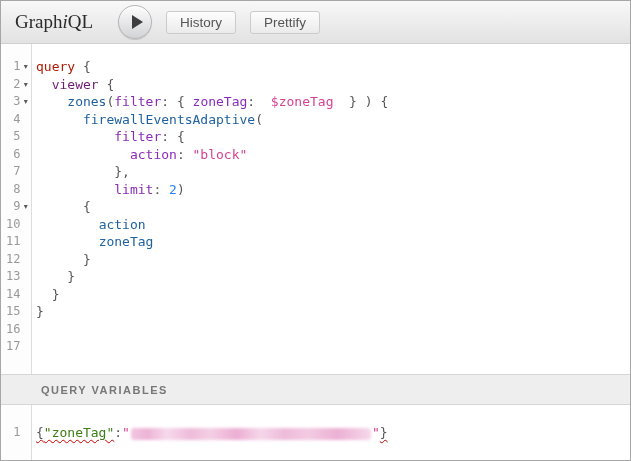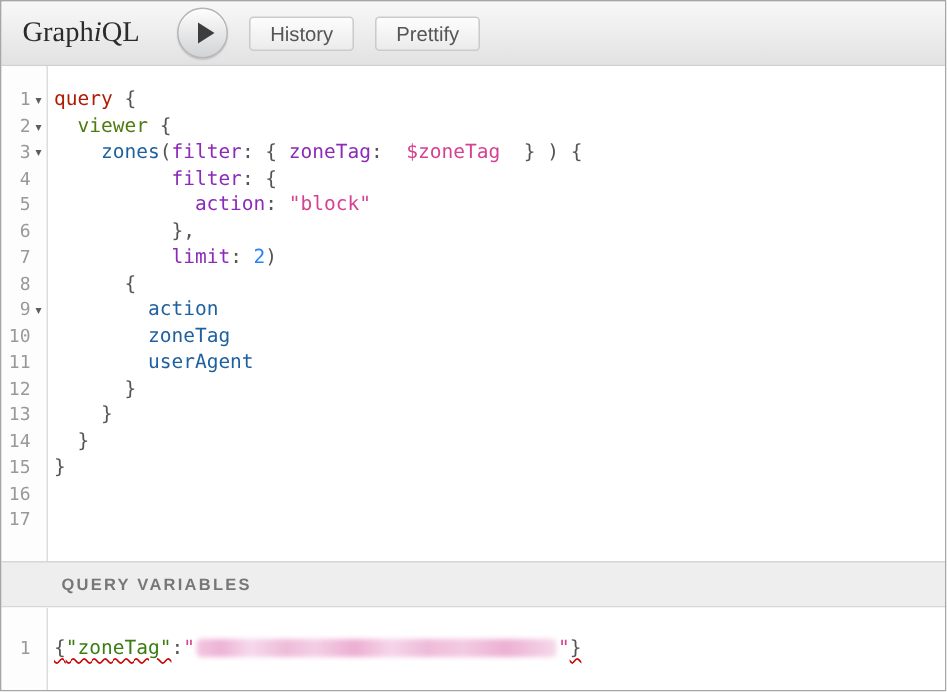--- a/index.html
+++ b/index.html
@@ -171,30 +171,30 @@
           <span class="lnum">16</span>
           <span class="fold"></span>
         </div>
         <div class="gutter-line">
           <span class="lnum">17</span>
           <span class="fold"></span>
         </div>
       </div>
     <div class="code" id="q-code">
         <div class="code-line"><span class="tk-kw" style="color: rgb(177, 26, 4);">query</span><span class="tk-p" style="color: rgb(85, 85, 85);"> {</span></div>
-        <div class="code-line"><span class="tk-p" style="color: rgb(85, 85, 85);">  </span><span class="tk-fld" style="color: #4d7c0f;">viewer</span><span class="tk-p" style="color: rgb(85, 85, 85);"> {</span></div>
+        <div class="code-line"><span class="tk-p" style="color: rgb(85, 85, 85);">  </span><span class="tk-fld" style="color: #701a75;">viewer</span><span class="tk-p" style="color: rgb(85, 85, 85);"> {</span></div>
         <div class="code-line"><span class="tk-p" style="color: rgb(85, 85, 85);">    </span><span class="tk-fld" style="color: rgb(31, 97, 160);">zones</span><span class="tk-p" style="color: rgb(85, 85, 85);">(</span><span class="tk-attr" style="color: rgb(139, 43, 185);">filter</span><span class="tk-p" style="color: rgb(85, 85, 85);">: { </span><span class="tk-attr" style="color: rgb(139, 43, 185);">zoneTag</span><span class="tk-p" style="color: rgb(85, 85, 85);">:  </span><span class="tk-var" style="color: rgb(214, 66, 146);">$zoneTag</span><span class="tk-p" style="color: rgb(85, 85, 85);">  } ) {</span></div>
+        <div class="code-line"><span class="tk-p" style="color: rgb(85, 85, 85);">      </span><span class="tk-fld" style="color: rgb(31, 97, 160);">firewallEventsAdaptive</span><span class="tk-p" style="color: rgb(85, 85, 85);">(</span></div>
         <div class="code-line"><span class="tk-p" style="color: rgb(85, 85, 85);">          </span><span class="tk-attr" style="color: rgb(139, 43, 185);">filter</span><span class="tk-p" style="color: rgb(85, 85, 85);">: {</span></div>
         <div class="code-line"><span class="tk-p" style="color: rgb(85, 85, 85);">            </span><span class="tk-attr" style="color: rgb(139, 43, 185);">action</span><span class="tk-p" style="color: rgb(85, 85, 85);">: </span><span class="tk-str" style="color: rgb(214, 66, 146);">"block"</span></div>
         <div class="code-line"><span class="tk-p" style="color: rgb(85, 85, 85);">          },</span></div>
         <div class="code-line"><span class="tk-p" style="color: rgb(85, 85, 85);">          </span><span class="tk-attr" style="color: rgb(139, 43, 185);">limit</span><span class="tk-p" style="color: rgb(85, 85, 85);">: </span><span class="tk-num" style="color: rgb(40, 130, 249);">2</span><span class="tk-p" style="color: rgb(85, 85, 85);">)</span></div>
         <div class="code-line"><span class="tk-p" style="color: rgb(85, 85, 85);">      {</span></div>
         <div class="code-line"><span class="tk-p" style="color: rgb(85, 85, 85);">        </span><span class="tk-fld" style="color: rgb(31, 97, 160);">action</span></div>
         <div class="code-line"><span class="tk-p" style="color: rgb(85, 85, 85);">        </span><span class="tk-fld" style="color: rgb(31, 97, 160);">zoneTag</span></div>
-        <div class="code-line"><span class="tk-p" style="color: rgb(85, 85, 85);">        </span><span class="tk-fld" style="color: rgb(31, 97, 160);">userAgent</span></div>
         <div class="code-line"><span class="tk-p" style="color: rgb(85, 85, 85);">      }</span></div>
         <div class="code-line"><span class="tk-p" style="color: rgb(85, 85, 85);">    }</span></div>
         <div class="code-line"><span class="tk-p" style="color: rgb(85, 85, 85);">  }</span></div>
         <div class="code-line"><span class="tk-p" style="color: rgb(85, 85, 85);">}</span></div>
       </div>
   </div>
 
   <div class="var-title">
     <span>QUERY VARIABLES</span>
   </div>

